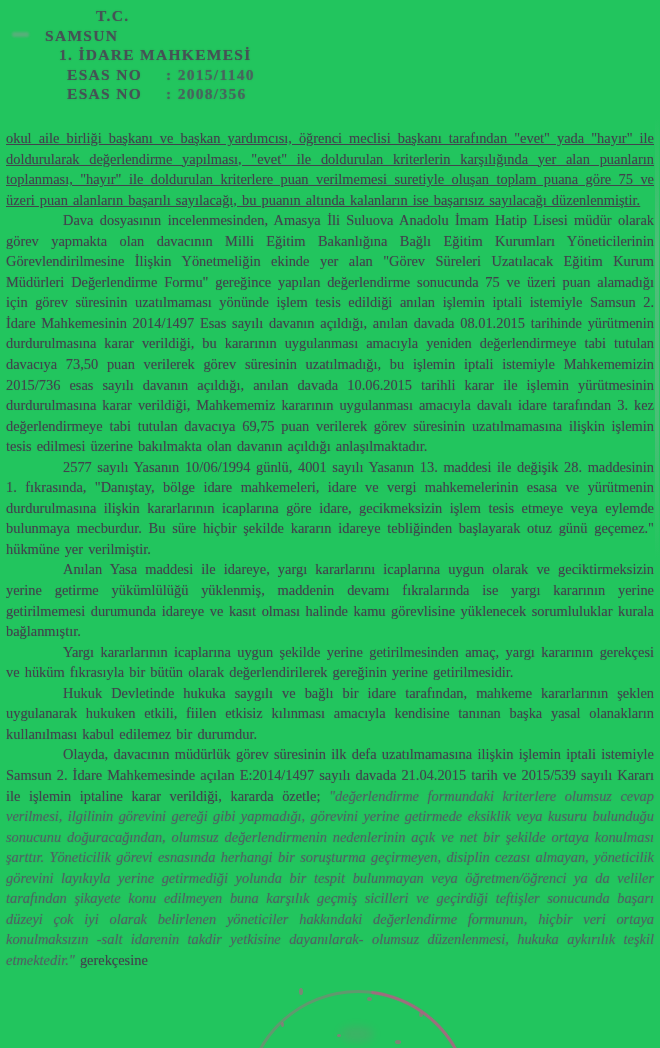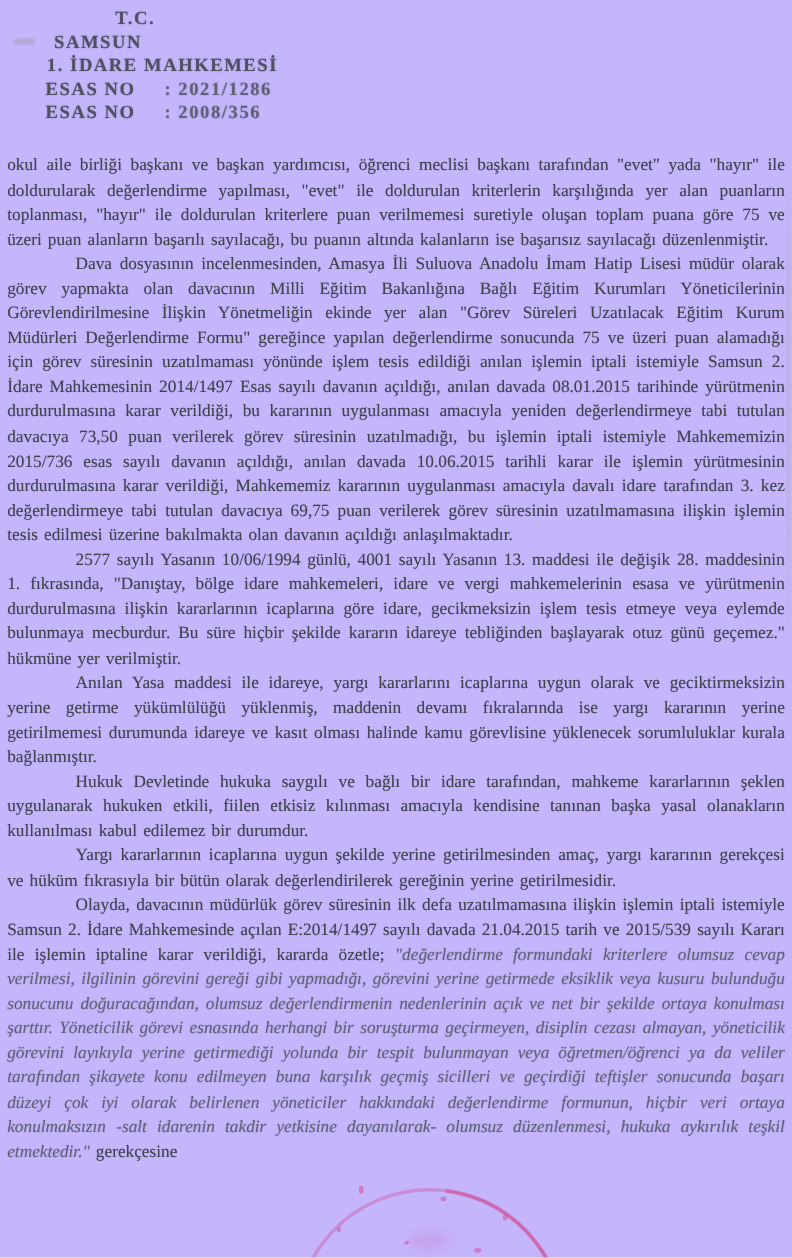--- a/index.html
+++ b/index.html
@@ -1,59 +1,59 @@
 <!DOCTYPE html>
 <html lang="tr" style="--stamp-color: #d4488c;"><head>
 <meta charset="utf-8">
 <style>
   html, body { margin: 0; padding: 0; }
   .page {
     position: relative;
     width: 660px;
     height: 1048px;
-    background: #c4b5fd;
+    background: #22c55e;
     overflow: hidden;
     font-family: "Liberation Serif", "DejaVu Serif", serif;
   }
   
   .court-header {
     position: absolute;
     top: 6px;
     left: 0;
   }
   .h-line {
     font-weight: bold;
     font-size: 15.5px;
     line-height: 19.6px;
     letter-spacing: 1.3px;
     color: rgba(72, 74, 84, 0.88);
     text-shadow: 0 0 1.2px rgba(72, 74, 84, 0.55);
     white-space: nowrap;
   }
   .h-tc    { margin-left: 96px; }
   .h-city  { margin-left: 45px; }
-  .h-court { margin-left: 39px; }
+  .h-court { margin-left: 59px; }
   .h-no    { margin-left: 38px; }
-  .h-no .lbl { display: inline-block; width: 99px; }
+  .h-no .lbl { display: inline-block; width: 99px; margin-left: 29px; }
   .h-no .val { color: rgba(80, 84, 96, 0.72); }
   
   .decision-body {
     position: absolute;
     top: 128px;
     left: 6px;
     width: 648px;
     font-size: 14.4px;
     line-height: 20.55px;
     color: #42434d;
     text-align: justify;
     text-shadow: 0 0 0.8px rgba(66, 67, 77, 0.4);
     word-spacing: 1.5px;
   }
   .decision-body p { margin: 0; text-indent: 57px; }
-  .decision-body p.noindent { text-indent: 0; }
+  .decision-body p.noindent { text-indent: 0; text-decoration: underline; }
   .quote {
     font-style: italic;
     color: rgba(85, 86, 99, 0.82);
     text-shadow: 0 0 1px rgba(85, 86, 99, 0.45);
   }
   
   .smudge {
     position: absolute;
     left: 12px;
     top: 32px;
@@ -131,31 +131,31 @@
 
 <div class="page">
 
   <div class="smudge"></div>
   <div class="edge-shadow"></div>
 
   <header class="court-header">
     <div class="h-line h-tc">T.C.</div>
     <div class="h-line h-city">SAMSUN</div>
     <div class="h-line h-court">1. İDARE MAHKEMESİ</div>
-    <div class="h-line h-no"><span class="lbl">ESAS NO</span><span class="val">: 2021/1286</span></div>
+    <div class="h-line h-no"><span class="lbl">ESAS NO</span><span class="val">: 2015/1140</span></div>
     <div class="h-line h-no"><span class="lbl">ESAS NO</span><span class="val">: 2008/356</span></div>
   </header>
 
   <div class="decision-body">
     <p class="noindent">okul aile birliği başkanı ve başkan yardımcısı, öğrenci meclisi başkanı tarafından "evet" yada "hayır" ile doldurularak değerlendirme yapılması, "evet" ile doldurulan kriterlerin karşılığında yer alan puanların toplanması, "hayır" ile doldurulan kriterlere puan verilmemesi suretiyle oluşan toplam puana göre 75 ve üzeri puan alanların başarılı sayılacağı, bu puanın altında kalanların ise başarısız sayılacağı düzenlenmiştir.</p>
     <p>Dava dosyasının incelenmesinden, Amasya İli Suluova Anadolu İmam Hatip Lisesi müdür olarak görev yapmakta olan davacının Milli Eğitim Bakanlığına Bağlı Eğitim Kurumları Yöneticilerinin Görevlendirilmesine İlişkin Yönetmeliğin ekinde yer alan "Görev Süreleri Uzatılacak Eğitim Kurum Müdürleri Değerlendirme Formu" gereğince yapılan değerlendirme sonucunda 75 ve üzeri puan alamadığı için görev süresinin uzatılmaması yönünde işlem tesis edildiği anılan işlemin iptali istemiyle Samsun 2. İdare Mahkemesinin 2014/1497 Esas sayılı davanın açıldığı, anılan davada 08.01.2015 tarihinde yürütmenin durdurulmasına karar verildiği, bu kararının uygulanması amacıyla yeniden değerlendirmeye tabi tutulan davacıya 73,50 puan verilerek görev süresinin uzatılmadığı, bu işlemin iptali istemiyle Mahkememizin 2015/736 esas sayılı davanın açıldığı, anılan davada 10.06.2015 tarihli karar ile işlemin yürütmesinin durdurulmasına karar verildiği, Mahkememiz kararının uygulanması amacıyla davalı idare tarafından 3. kez değerlendirmeye tabi tutulan davacıya 69,75 puan verilerek görev süresinin uzatılmamasına ilişkin işlemin tesis edilmesi üzerine bakılmakta olan davanın açıldığı anlaşılmaktadır.</p>
     <p>2577 sayılı Yasanın 10/06/1994 günlü, 4001 sayılı Yasanın 13. maddesi ile değişik 28. maddesinin 1. fıkrasında, "Danıştay, bölge idare mahkemeleri, idare ve vergi mahkemelerinin esasa ve yürütmenin durdurulmasına ilişkin kararlarının icaplarına göre idare, gecikmeksizin işlem tesis etmeye veya eylemde bulunmaya mecburdur. Bu süre hiçbir şekilde kararın idareye tebliğinden başlayarak otuz günü geçemez." hükmüne yer verilmiştir.</p>
     <p>Anılan Yasa maddesi ile idareye, yargı kararlarını icaplarına uygun olarak ve geciktirmeksizin yerine getirme yükümlülüğü yüklenmiş, maddenin devamı fıkralarında ise yargı kararının yerine getirilmemesi durumunda idareye ve kasıt olması halinde kamu görevlisine yüklenecek sorumluluklar kurala bağlanmıştır.</p>
+    <p>Yargı kararlarının icaplarına uygun şekilde yerine getirilmesinden amaç, yargı kararının gerekçesi ve hüküm fıkrasıyla bir bütün olarak değerlendirilerek gereğinin yerine getirilmesidir.</p>
     <p>Hukuk Devletinde hukuka saygılı ve bağlı bir idare tarafından, mahkeme kararlarının şeklen uygulanarak hukuken etkili, fiilen etkisiz kılınması amacıyla kendisine tanınan başka yasal olanakların kullanılması kabul edilemez bir durumdur.</p>
-    <p>Yargı kararlarının icaplarına uygun şekilde yerine getirilmesinden amaç, yargı kararının gerekçesi ve hüküm fıkrasıyla bir bütün olarak değerlendirilerek gereğinin yerine getirilmesidir.</p>
     <p><span>Olayda, davacının müdürlük görev süresinin ilk defa uzatılmamasına ilişkin işlemin iptali istemiyle Samsun 2. İdare Mahkemesinde açılan E:2014/1497 sayılı davada 21.04.2015 tarih ve 2015/539 sayılı Kararı ile işlemin iptaline karar verildiği, kararda özetle; </span><span class="quote">"değerlendirme formundaki kriterlere olumsuz cevap verilmesi, ilgilinin görevini gereği gibi yapmadığı, görevini yerine getirmede eksiklik veya kusuru bulunduğu sonucunu doğuracağından, olumsuz değerlendirmenin nedenlerinin açık ve net bir şekilde ortaya konulması şarttır. Yöneticilik görevi esnasında herhangi bir soruşturma geçirmeyen, disiplin cezası almayan, yöneticilik görevini layıkıyla yerine getirmediği yolunda bir tespit bulunmayan veya öğretmen/öğrenci ya da veliler tarafından şikayete konu edilmeyen buna karşılık geçmiş sicilleri ve geçirdiği teftişler sonucunda başarı düzeyi çok iyi olarak belirlenen yöneticiler hakkındaki değerlendirme formunun, hiçbir veri ortaya konulmaksızın -salt idarenin takdir yetkisine dayanılarak- olumsuz düzenlenmesi, hukuka aykırılık teşkil etmektedir."</span><span> gerekçesine</span></p>
   </div>
 
   <div class="stamp-ring"></div>
   <div class="stamp-ring-strong"></div>
   <div class="stamp-blob"></div>
   <div class="speck s1"></div>
   <div class="speck s2"></div>
   <div class="speck s3"></div>
   <div class="speck s4"></div>

